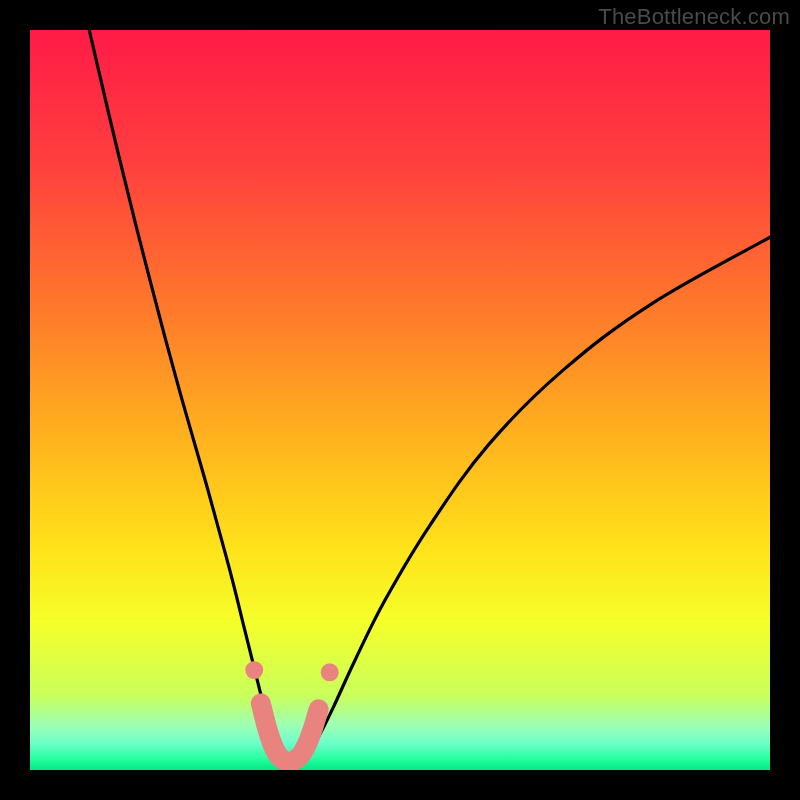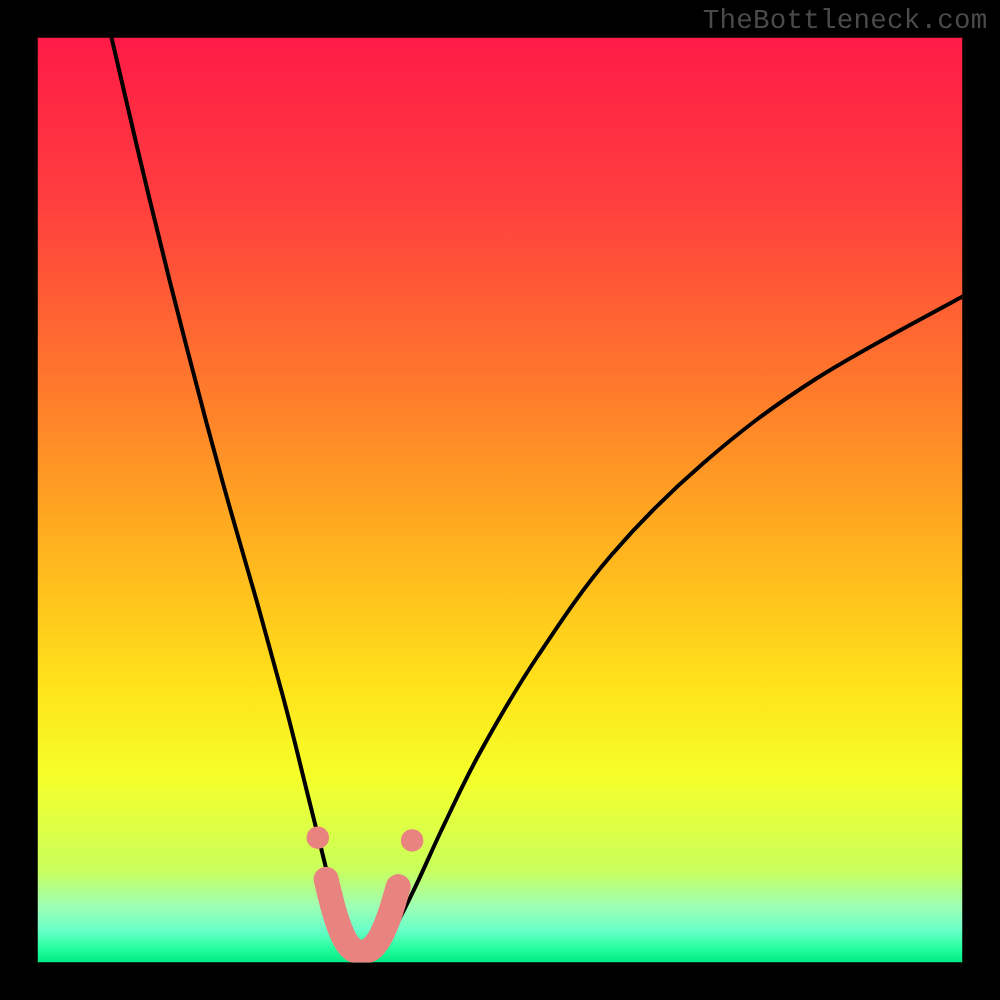--- a/index.html
+++ b/index.html
@@ -7,21 +7,21 @@
   .stage {
     position: relative;
     width: 800px;
     height: 800px;
     background: #000;
   }
   .watermark {
     position: absolute;
     top: 4px;
     right: 10px;
-    font-family: Liberation Mono, monospace;
+    font-family: Liberation Sans, sans-serif;
     font-size: 22px;
     color: #4a4a4a;
     letter-spacing: 0.2px;
     user-select: none;
   }
   .plot {
     position: absolute;
     left: 30px;
     top: 30px;
     width: 740px;

